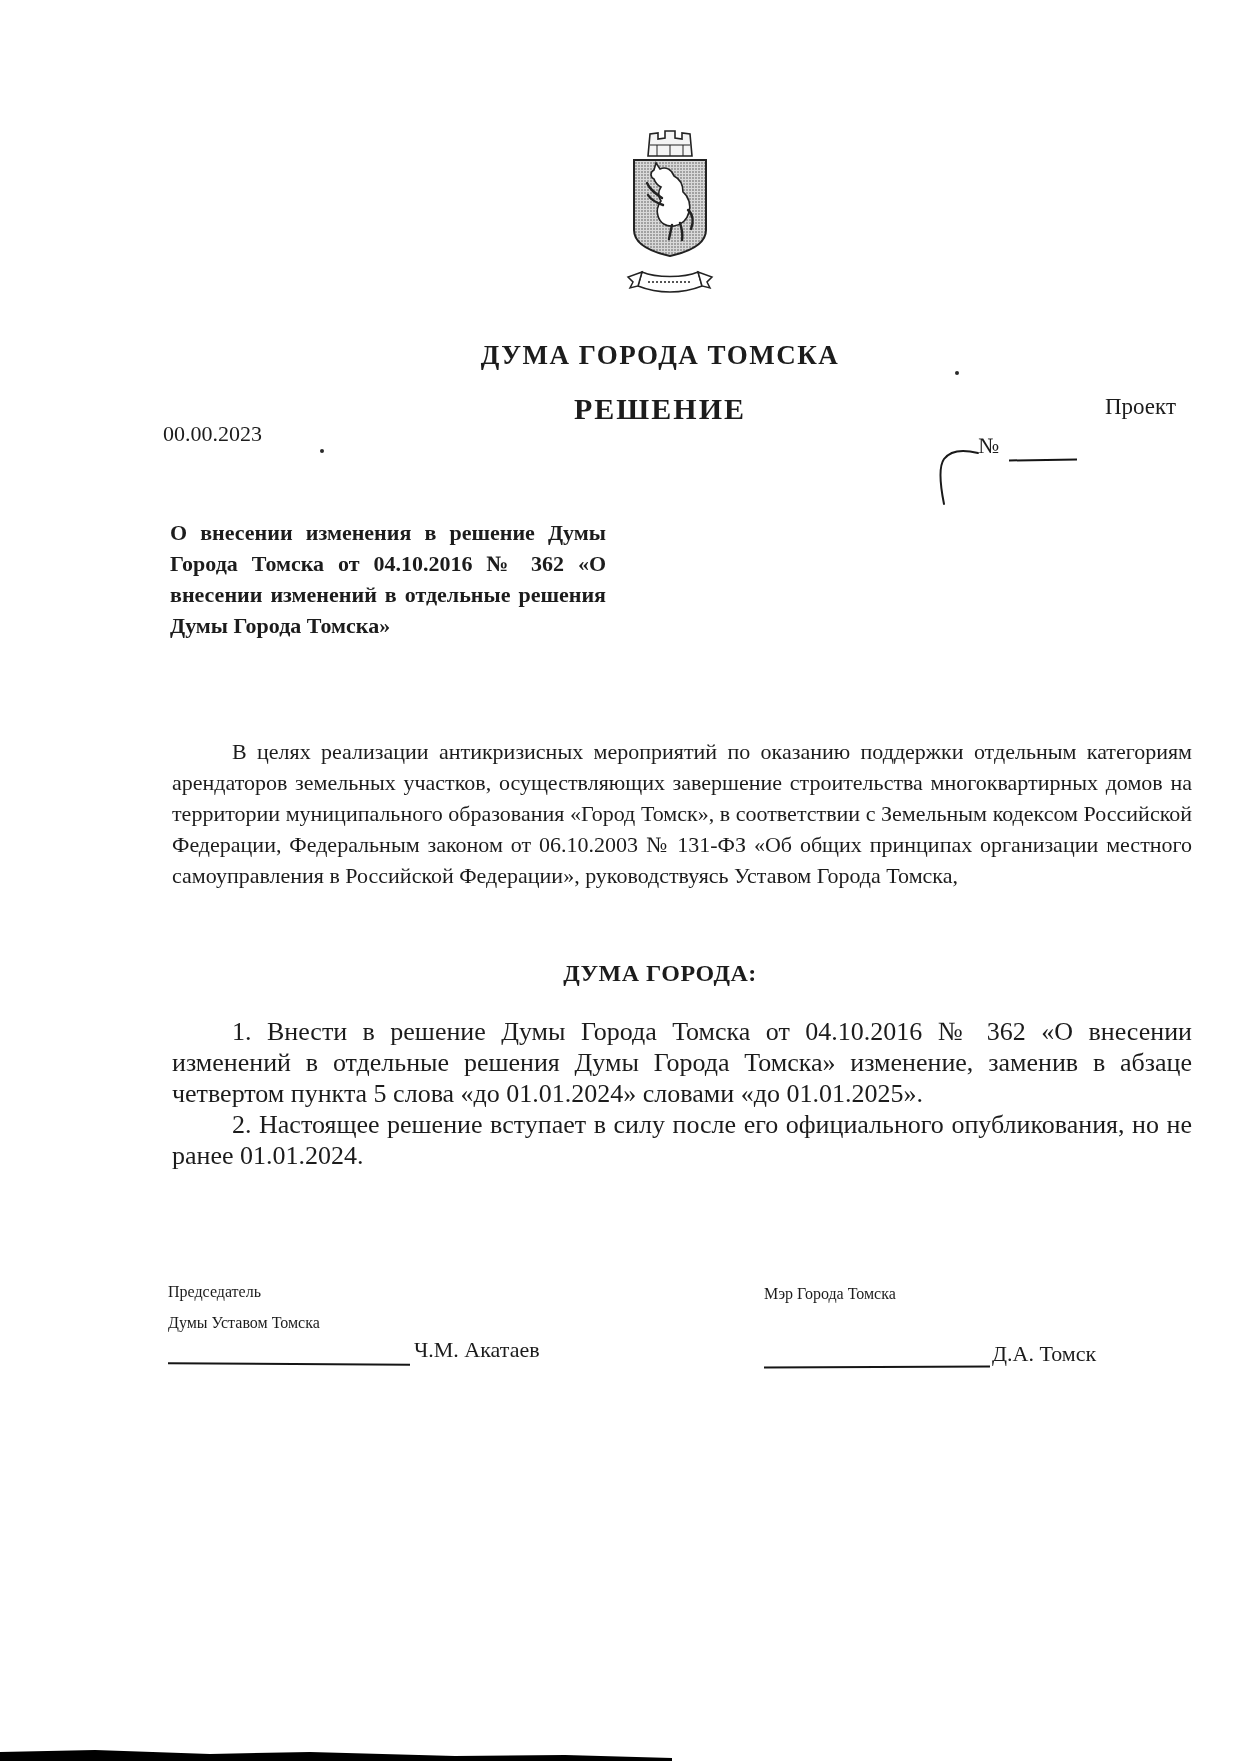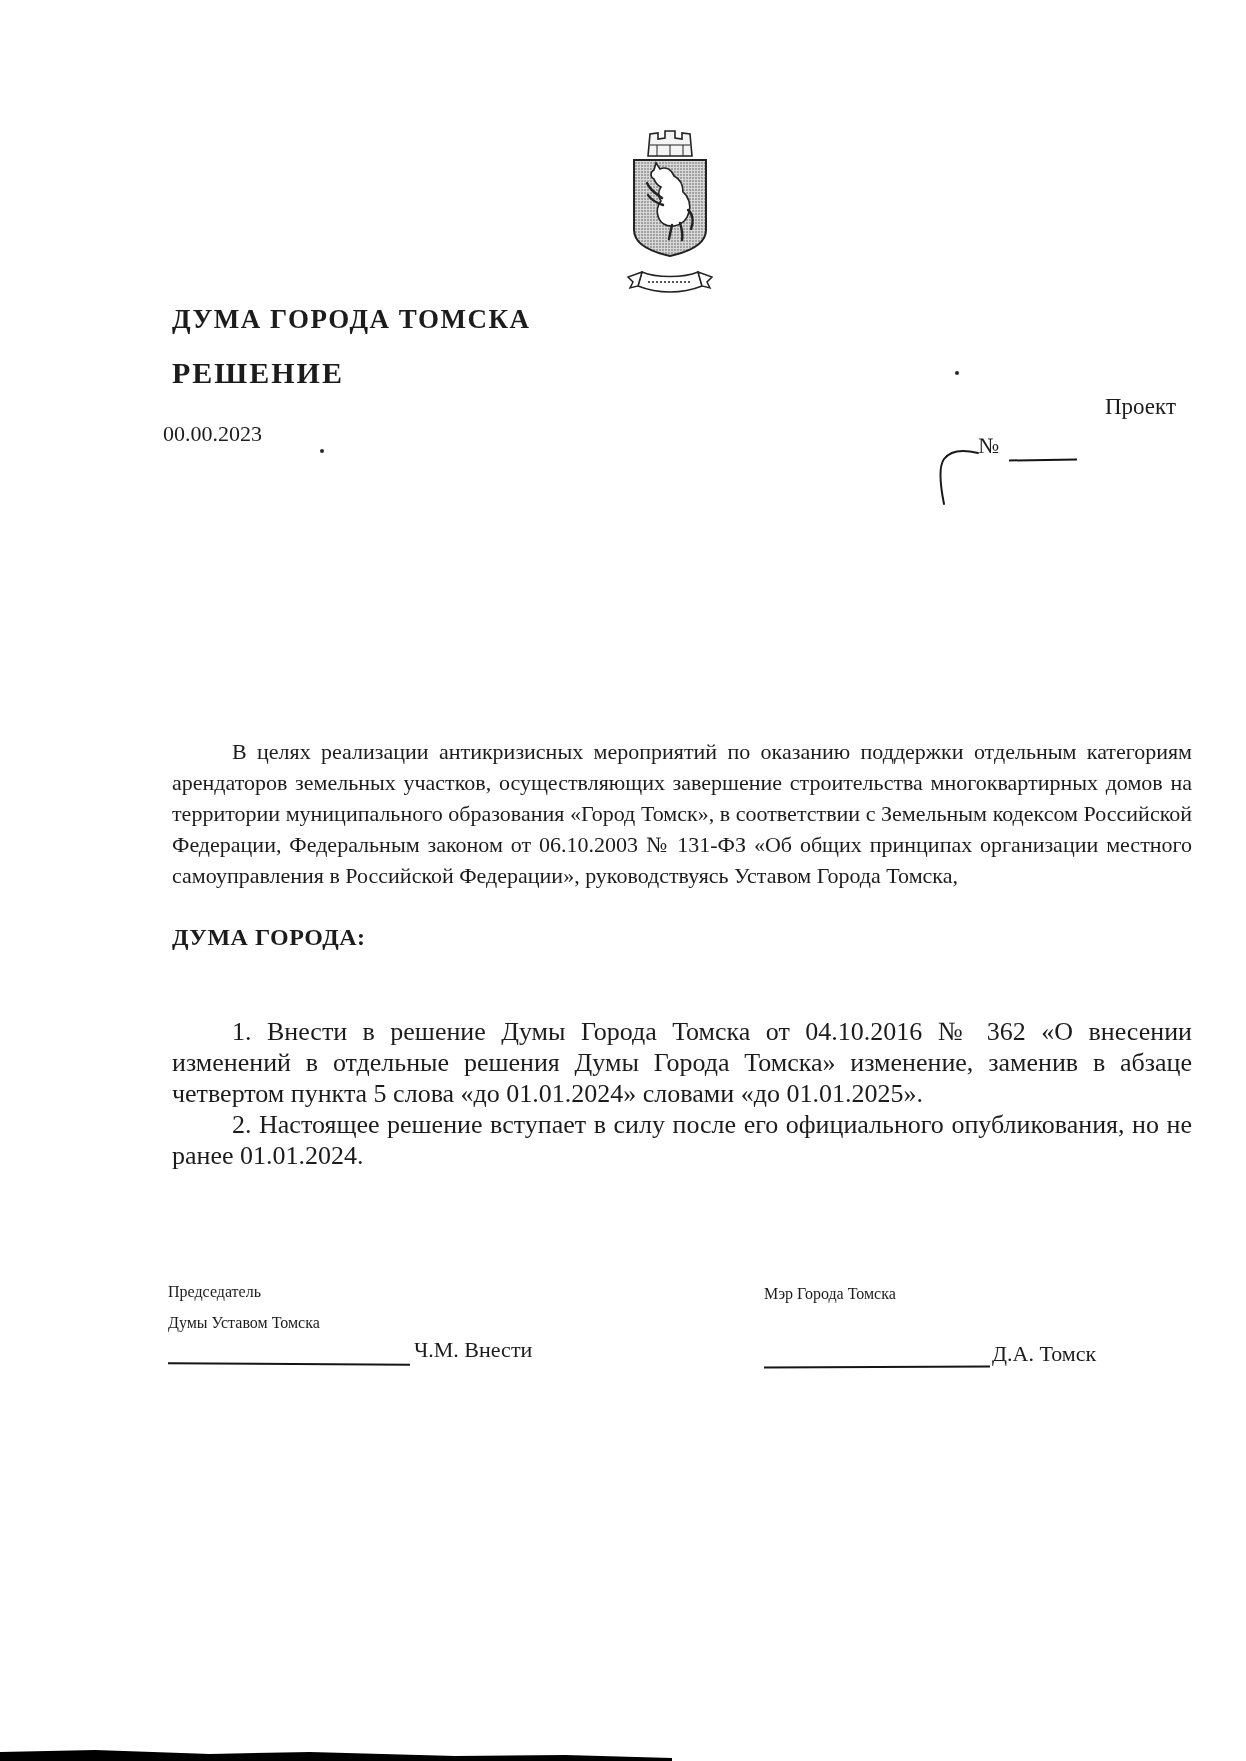--- a/index.html
+++ b/index.html
@@ -3,21 +3,21 @@
 <meta charset="utf-8">
 <style>
   html,body { margin:0; padding:0; background:#888; }
   .page {
     position:relative; width:1246px; height:1761px; margin:0 auto;
     background:#ffffff; overflow:hidden;
     font-family:"Liberation Serif","DejaVu Serif",serif;
     color:#1c1c1c;
   }
   .abs { position:absolute; }
-  .center-col { left:172px; width:1000px; text-align:left; }
+  .center-col { left:160px; width:1000px; text-align:center;margin-top:36px; }
   .org-title { top:304px; font-size:27px; font-weight:bold; letter-spacing:1.5px; }
   .doc-type  { top:356px; font-size:30px; font-weight:bold; letter-spacing:2px; }
   .project   { top:394px; left:1000px; width:176px; text-align:right;
                font-size:23px; font-weight:normal; }
   .date      { top:421px; left:163px; font-size:22px; }
   .doc-number{ top:433px; left:978px; font-size:22px; }
   .number-line { top:459px; left:1009px; width:68px; height:0;
                  border-top:2px solid #151515; transform:rotate(-0.8deg); }
   .subject   { top:517px; left:170px; width:436px; font-size:22px; font-weight:bold;
                line-height:31px; text-align:justify; text-align-last:left; }
@@ -90,36 +90,37 @@
 
   <div class="abs number-line"></div>
 
   <svg class="abs hook" viewBox="0 0 56 66">
     <path d="M50 9 C34 5 22 7 16 15 C11 22 12 40 16 60" fill="none" stroke="#1a1a1a" stroke-width="2" stroke-linecap="round"></path>
   </svg>
 
   <div class="speck speck-1"></div>
   <div class="speck speck-2"></div>
 
+  <div class="abs subject">О внесении изменения в решение Думы Города Томска от 04.10.2016 № 362 «О внесении изменений в отдельные решения Думы Города Томска»</div>
 
   <div class="abs preamble">В целях реализации антикризисных мероприятий по оказанию поддержки отдельным категориям арендаторов земельных участков, осуществляющих завершение строительства многоквартирных домов на территории муниципального образования «Город Томск», в соответствии с Земельным кодексом Российской Федерации, Федеральным законом от 06.10.2003 № 131-ФЗ «Об общих принципах организации местного самоуправления в Российской Федерации», руководствуясь Уставом Города Томска,</div>
 
   <div class="abs center-col resolution-heading">ДУМА ГОРОДА:</div>
 
   <div class="abs items">
     <p>1. Внести в решение Думы Города Томска от 04.10.2016 № 362 «О внесении изменений в отдельные решения Думы Города Томска» изменение, заменив в абзаце четвертом пункта 5 слова «до 01.01.2024» словами «до 01.01.2025».</p>
     <p>2. Настоящее решение вступает в силу после его официального опубликования, но не ранее 01.01.2024.</p>
   </div>
 
   <div class="abs sig-role sig-left-role">
     <div>Председатель</div>
     <div>Думы Уставом Томска</div>
   </div>
   <div class="abs sig-left-line"></div>
-  <div class="abs sig-left-name">Ч.М. Внести</div>
+  <div class="abs sig-left-name">Ч.М. Акатаев</div>
 
   <div class="abs sig-role sig-right-role">Мэр Города Томска</div>
   <div class="abs sig-right-line"></div>
   <div class="abs sig-right-name">Д.А. Томск</div>
 
   <svg class="abs edge-artifact" viewBox="0 0 1246 14" preserveAspectRatio="none">
     <path d="M0 5 L95 3 L210 7 L310 5 L455 9 L565 8 L672 11 L672 14 L0 14 Z" fill="#000"></path>
   </svg>
 
 </div>

